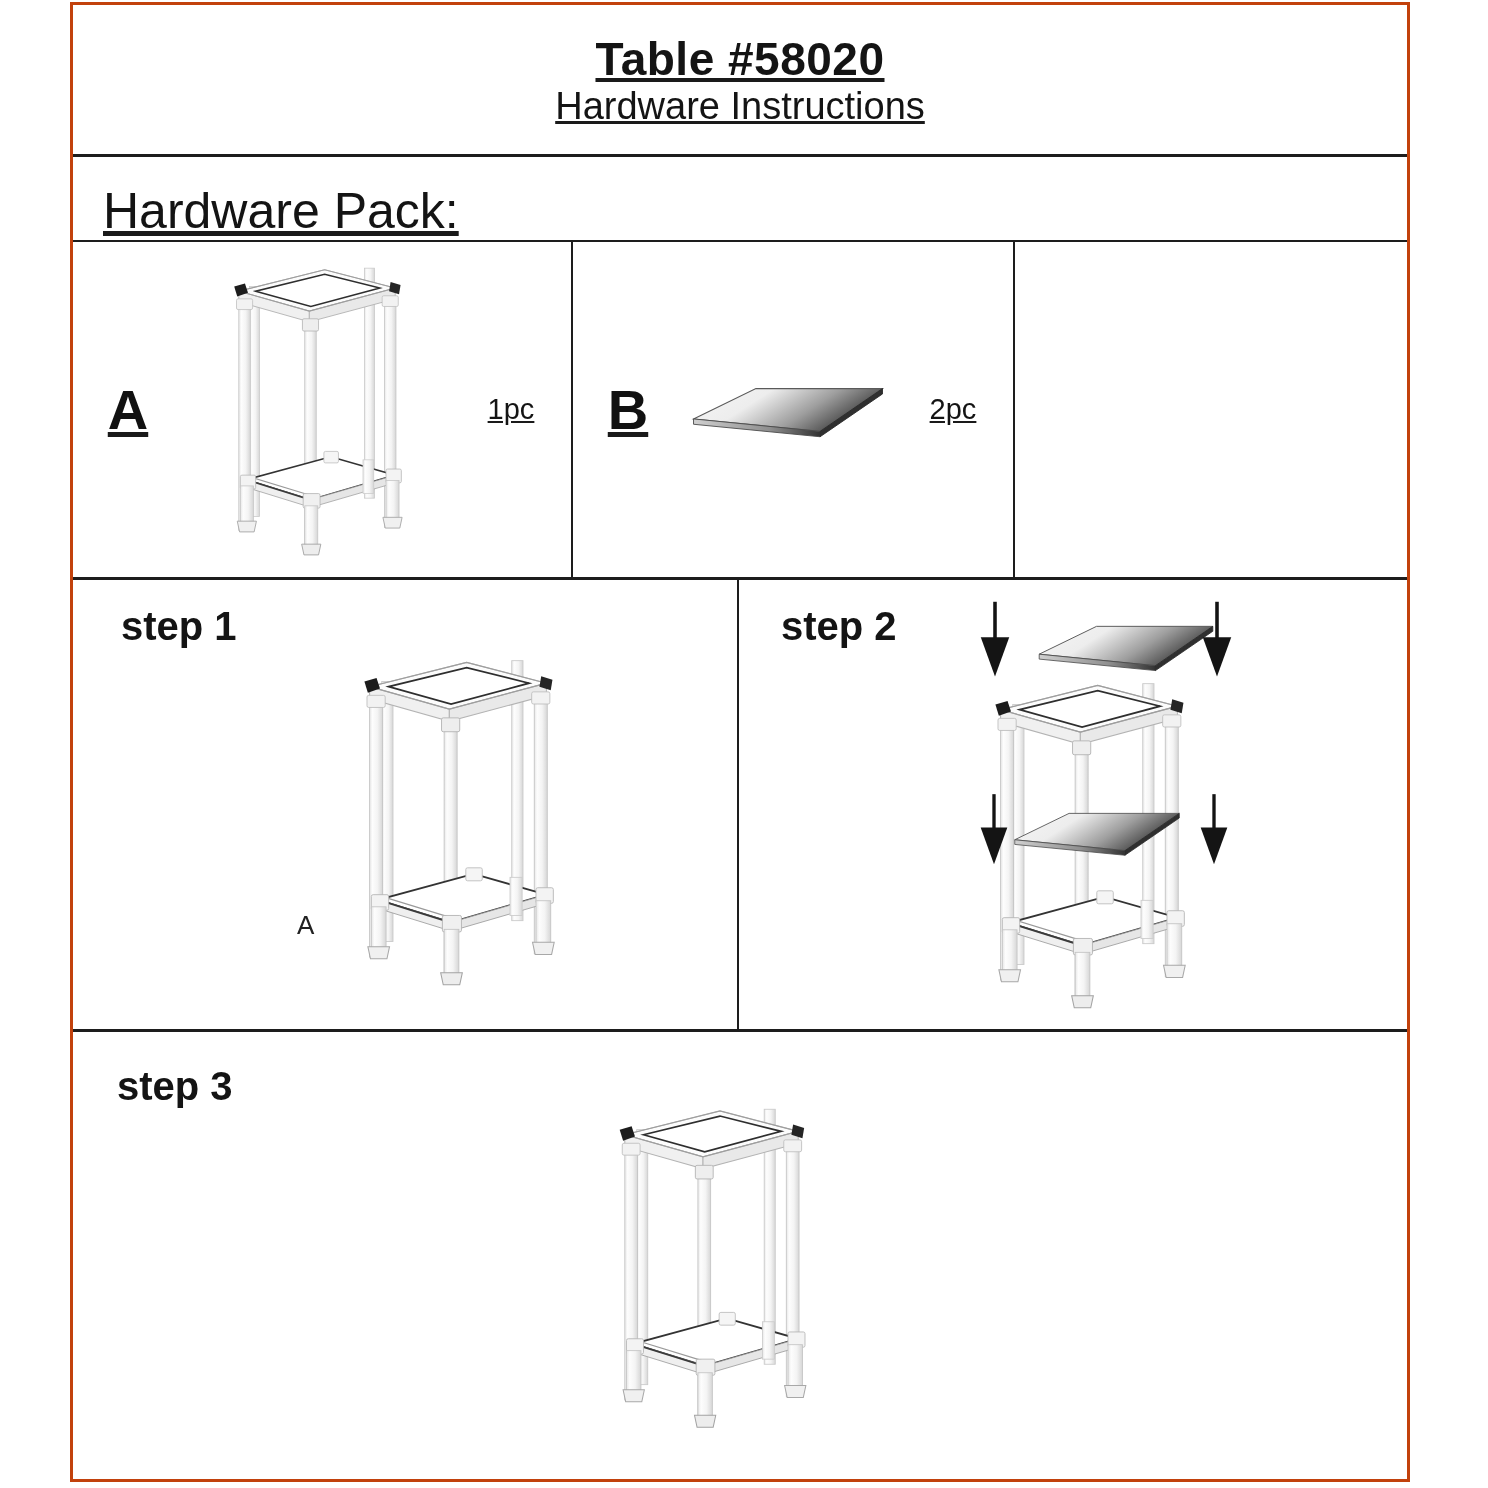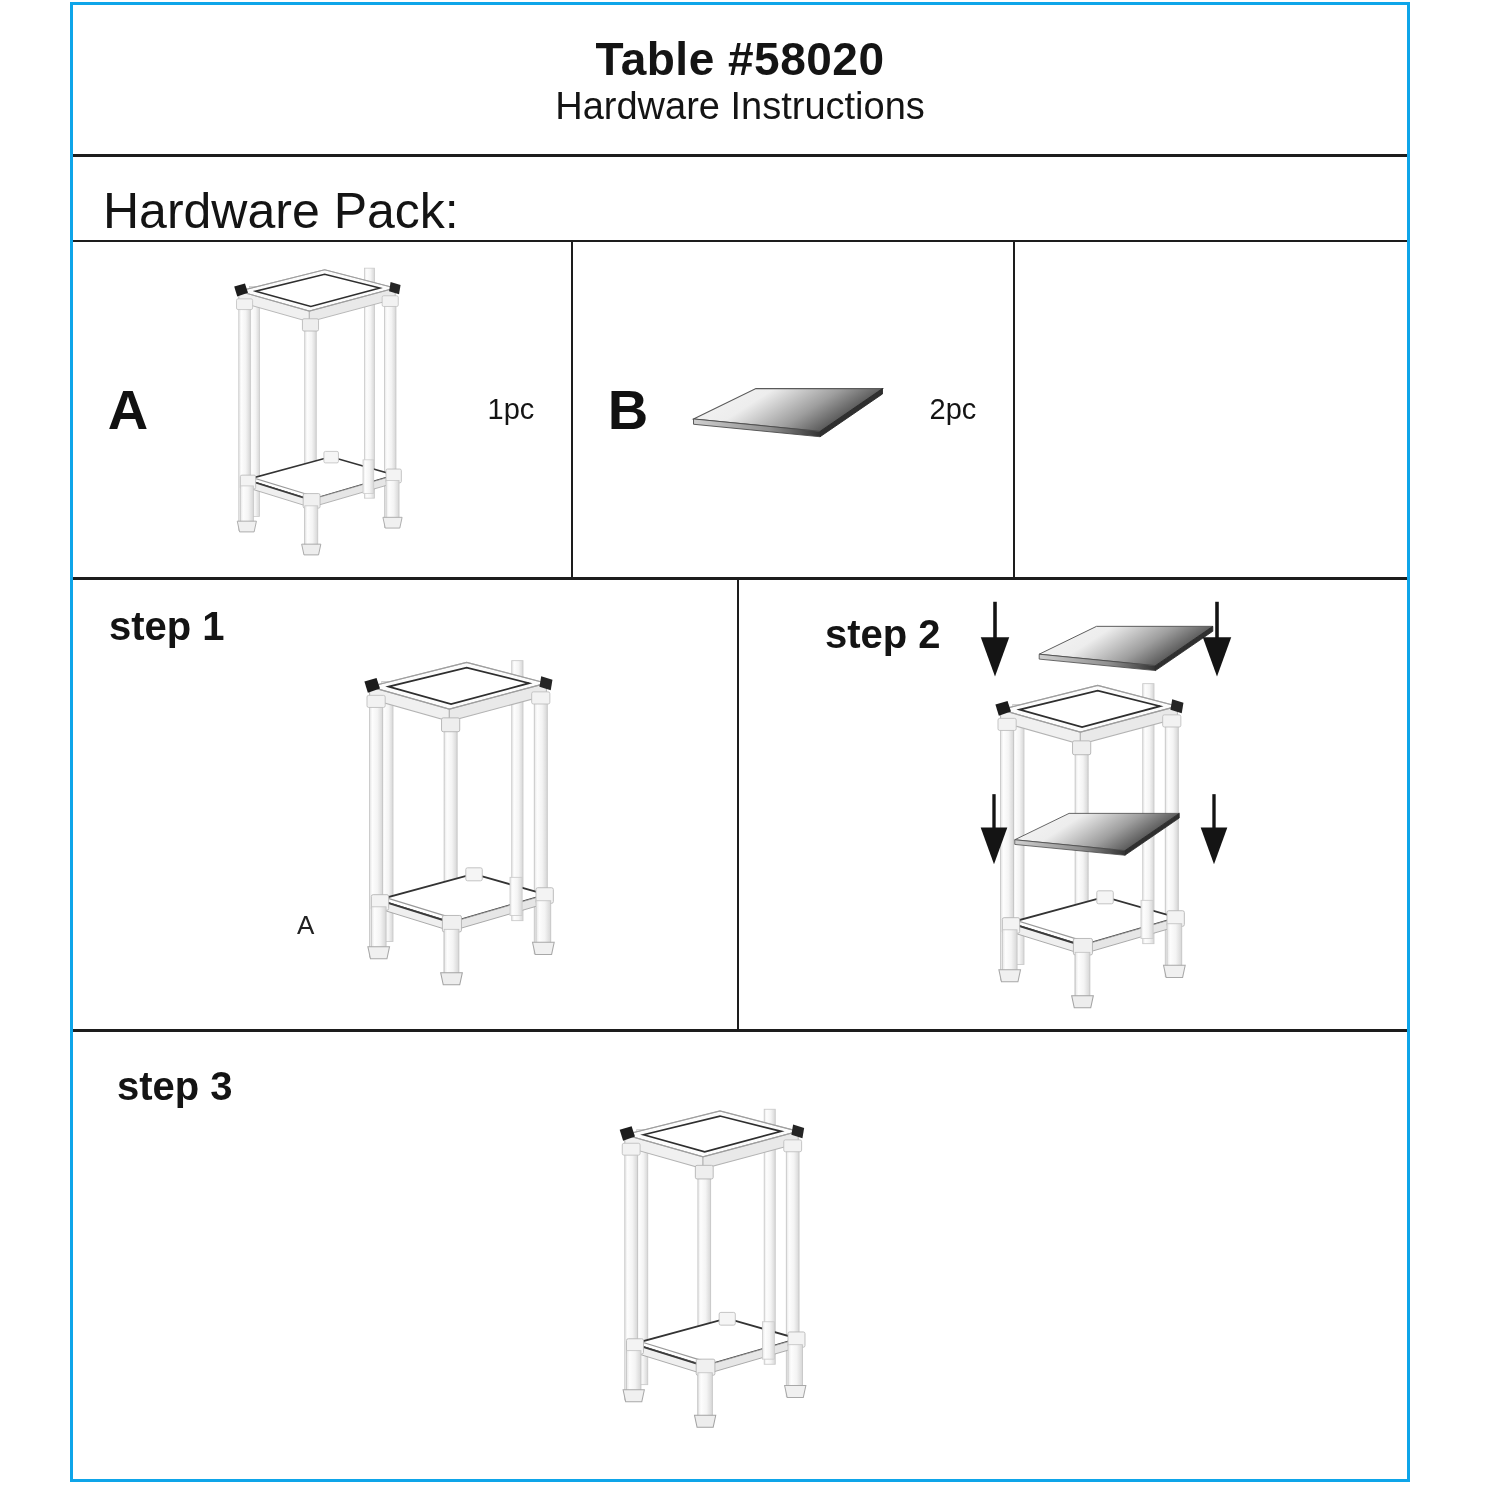--- a/index.html
+++ b/index.html
@@ -15,24 +15,25 @@
     overflow: hidden;
   }
 
   .sheet {
     position: absolute;
     left: 70px;
     top: 2px;
     width: 1340px;
     height: 1480px;
     box-sizing: border-box;
-    border: 3px solid #0ea5e9;
+    border: 3px solid #c2410c;
     background: #ffffff;
     display: flex;
     flex-direction: column;
+    text-decoration: underline;
   }
 
   
   .title-row {
     height: 152px;
     box-sizing: border-box;
     border-bottom: 3px solid #1d1d1d;
     display: flex;
     flex-direction: column;
     align-items: center;
@@ -133,22 +134,22 @@
     margin-left: 16px;
   }
 
   .step-title {
     position: absolute;
     font-size: 40px;
     font-weight: bold;
     color: #141414;
     letter-spacing: 0px;
   }
-  .step-title.t1 { left: 36px; top: 24px; }
-  .step-title.t2 { left: 42px; top: 32px; margin-left: 44px; }
+  .step-title.t1 { left: 48px; top: 24px; }
+  .step-title.t2 { left: 42px; top: 24px; }
   .step-title.t3 { left: 28px; top: 30px; }
 
   .callout-a {
     position: absolute;
     font-size: 26px;
     font-weight: normal;
     color: #222222;
   }
 
   .art {

